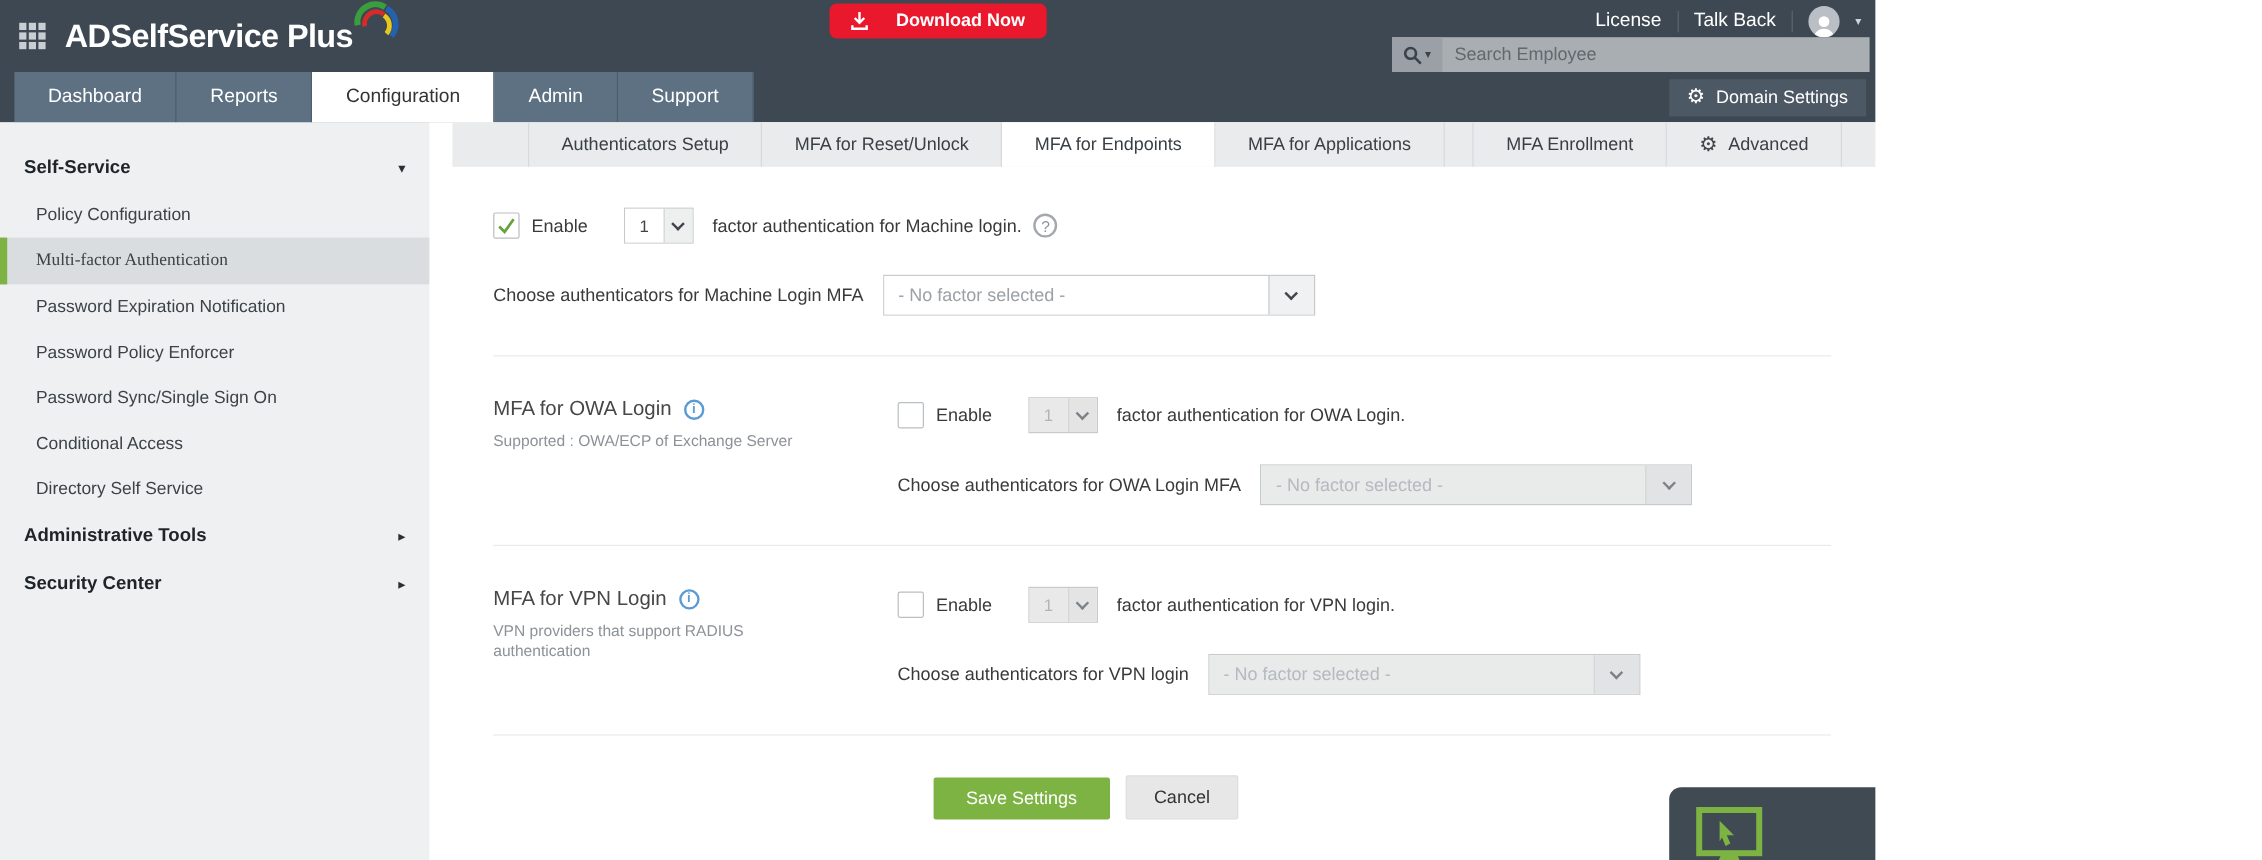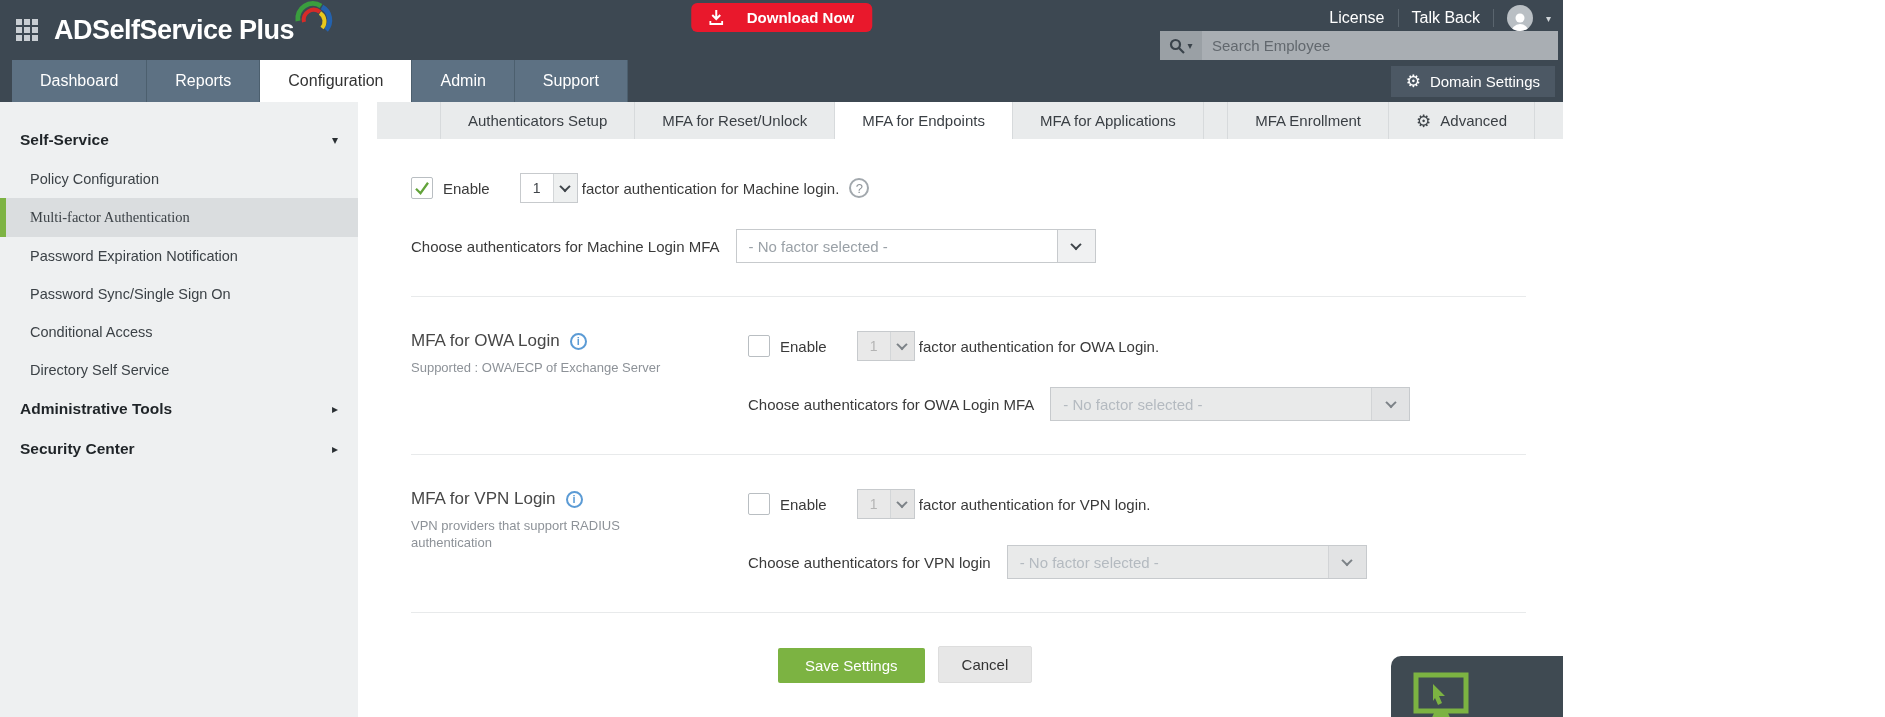--- a/index.html
+++ b/index.html
@@ -65,21 +65,21 @@
     align-items:center; justify-content:center; cursor:pointer; flex-shrink:0; }
   .enable-label { font-size:15px; color:#3a3a3a; margin-left:10px; margin-right:30px; }
   .mini-select { width:58px; height:30px; border:1px solid #c7cacd; display:flex; cursor:pointer; }
   .mini-select .val { flex:1; display:flex; align-items:center; justify-content:center; font-size:14px; background:#fff; color:#3f4449; }
   .mini-select .arr { width:24px; background:#eef0f0; border-left:1px solid #d3d6d8; display:flex; align-items:center; justify-content:center; }
   .mini-select.disabled { cursor:default; }
   .mini-select.disabled .val { background:#e9e9e9; color:#b4b4b4; }
   .mini-select.disabled .arr { background:#e4e4e4; }
   .chev { width:8px; height:8px; border-right:2px solid #3f454a; border-bottom:2px solid #3f454a; transform:rotate(45deg) translate(-1px,-1px); }
   .chev.gray { border-color:#7c8287; }
-  .sentence { font-size:15px; color:#3a3a3a; margin-left:4px; }
+  .sentence { font-size:15px; color:#3a3a3a; margin-left:16px; }
   .help-icon { width:20px; height:20px; border:2px solid #a2a8ad; color:#8d9398; border-radius:50%; font-size:13px;
     display:flex; align-items:center; justify-content:center; margin-left:10px; cursor:pointer; flex-shrink:0; }
   .info-icon { width:17px; height:17px; border:2px solid #5b9bd5; color:#5b9bd5; border-radius:50%; font-size:11px;
     display:flex; align-items:center; justify-content:center; cursor:pointer; flex-shrink:0; font-weight:bold; }
   .choose-label { font-size:15px; color:#3a3a3a; margin-right:16px; }
   .big-select { width:360px; height:34px; border:1px solid #c7cacd; display:flex; cursor:pointer; }
   .big-select .bval { flex:1; display:flex; align-items:center; padding-left:12px; font-size:15px; color:#9aa1a7; background:#fff; }
   .big-select .barr { width:38px; background:#f0f1f2; border-left:1px solid #c7cacd; display:flex; align-items:center; justify-content:center; }
   .big-select.disabled { cursor:default; }
   .big-select.disabled .bval { background:#e9eaea; color:#b4bac0; }
@@ -171,20 +171,21 @@
   <div class="bodywrap">
 
     <aside class="sidebar">
       <div class="side-header">
         <span>Self-Service</span>
         <span class="side-caret">▾</span>
       </div>
       <div class="side-item">Policy Configuration</div>
       <div class="side-item selected">Multi-factor Authentication</div>
       <div class="side-item">Password Expiration Notification</div>
+      <div class="side-item">Password Policy Enforcer</div>
       <div class="side-item">Password Sync/Single Sign On</div>
       <div class="side-item">Conditional Access</div>
       <div class="side-item">Directory Self Service</div>
       <div class="side-header">
         <span>Administrative Tools</span>
         <span class="side-caret">▸</span>
       </div>
       <div class="side-header">
         <span>Security Center</span>
         <span class="side-caret">▸</span>

